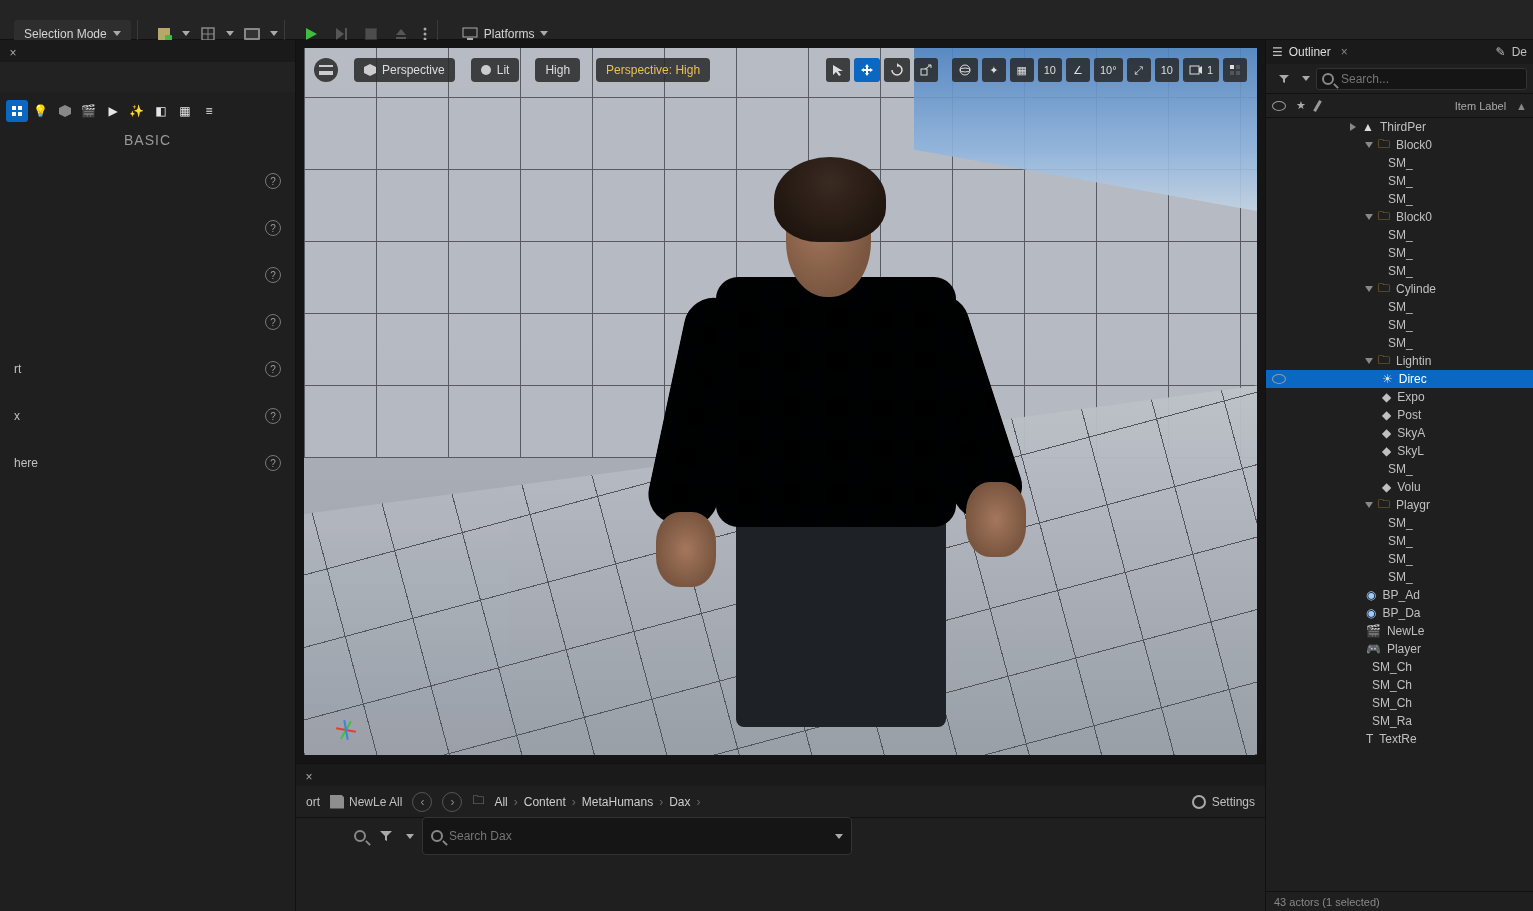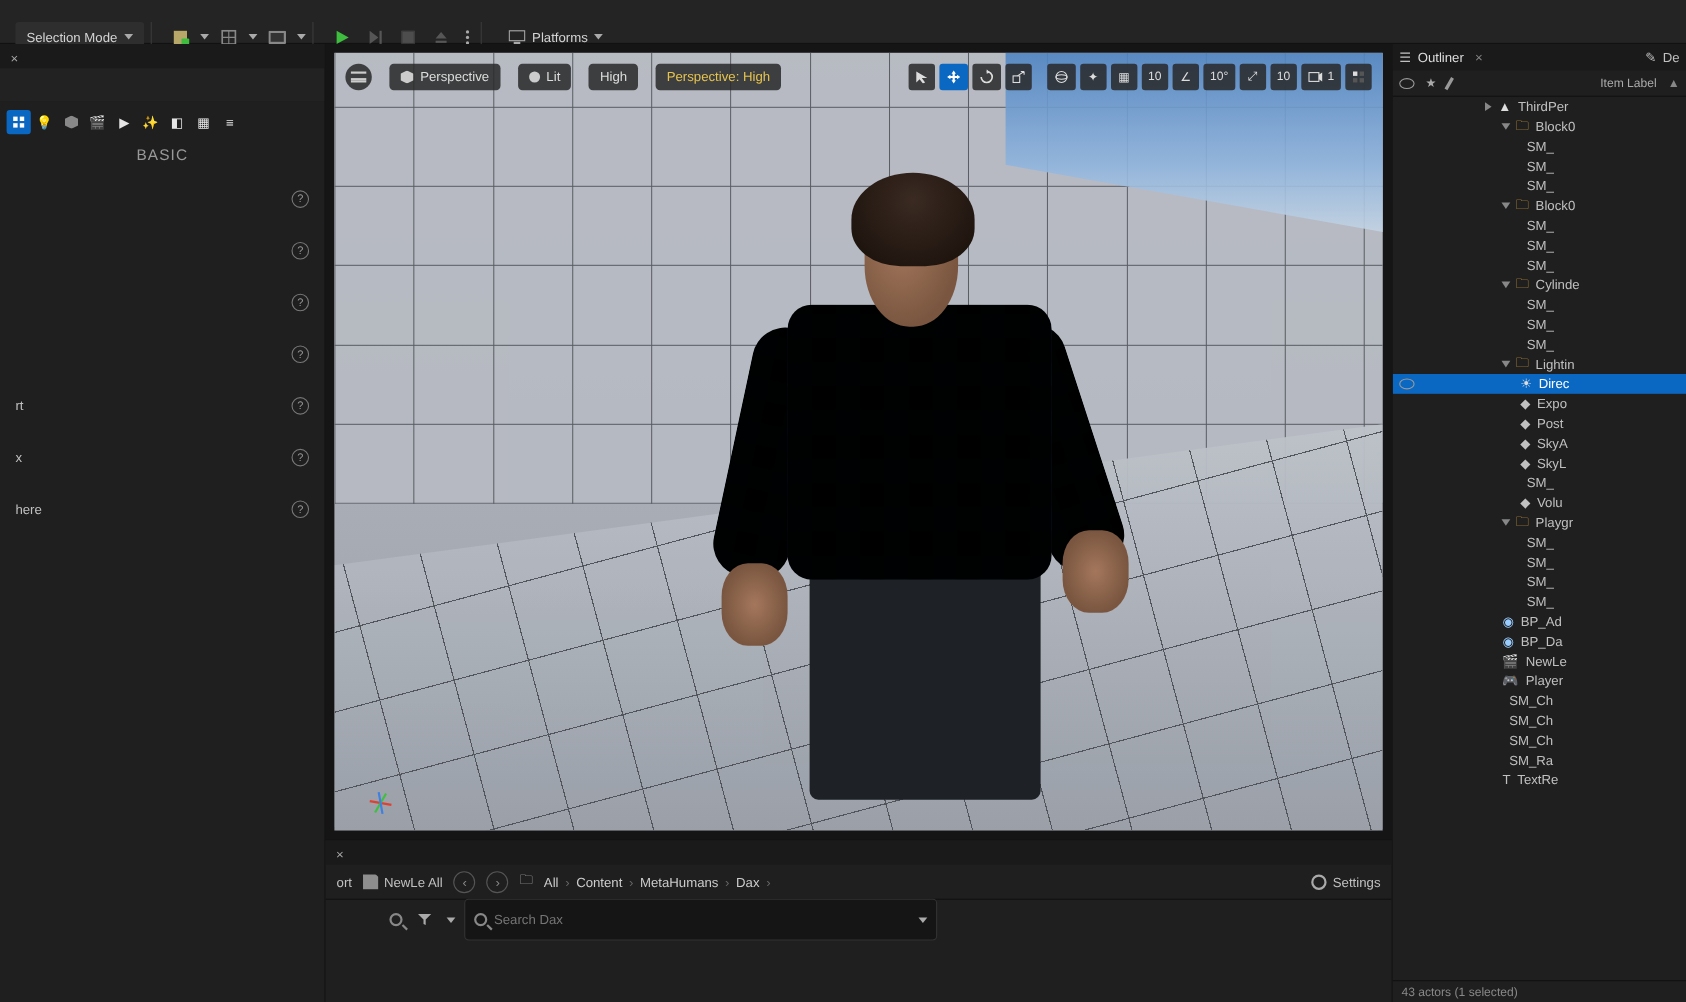--- a/index.html
+++ b/index.html
@@ -432,20 +432,32 @@
     <div class="rp-header">
       <span>☰</span>
       <div class="rp-tab">
         <span>Outliner</span>
       </div>
       <span style="color:#888;margin-left:4px;cursor:pointer">×</span>
       <span style="flex:1"></span>
       <span>✎</span>
       <span>De</span>
     </div>
+    <div class="rp-search">
+      <div class="icon-btn">
+        <svg width="12" height="10">
+            <path d="M1 1 H11 L7 5 V9 L5 8 V5 Z" fill="#aaa"></path>
+          </svg>
+      </div>
+      <span class="dd-caret"></span>
+      <div style="position:relative;flex:1">
+        <div class="mag" style="position:absolute;left:6px;top:5px"></div>
+        <input style="width: 100%; padding-left: 24px;" placeholder="Search...">
+      </div>
+    </div>
     <div class="rp-cols">
       <div class="eye"></div>
       <span>★</span>
       <div class="pin"></div>
       <span style="flex:1"></span>
       <span>Item Label</span>
       <span style="color:#888">▲</span>
     </div>
     <div class="tree" id="tree">
         <div class="trow" style="padding-left: 84px; position: relative;">

